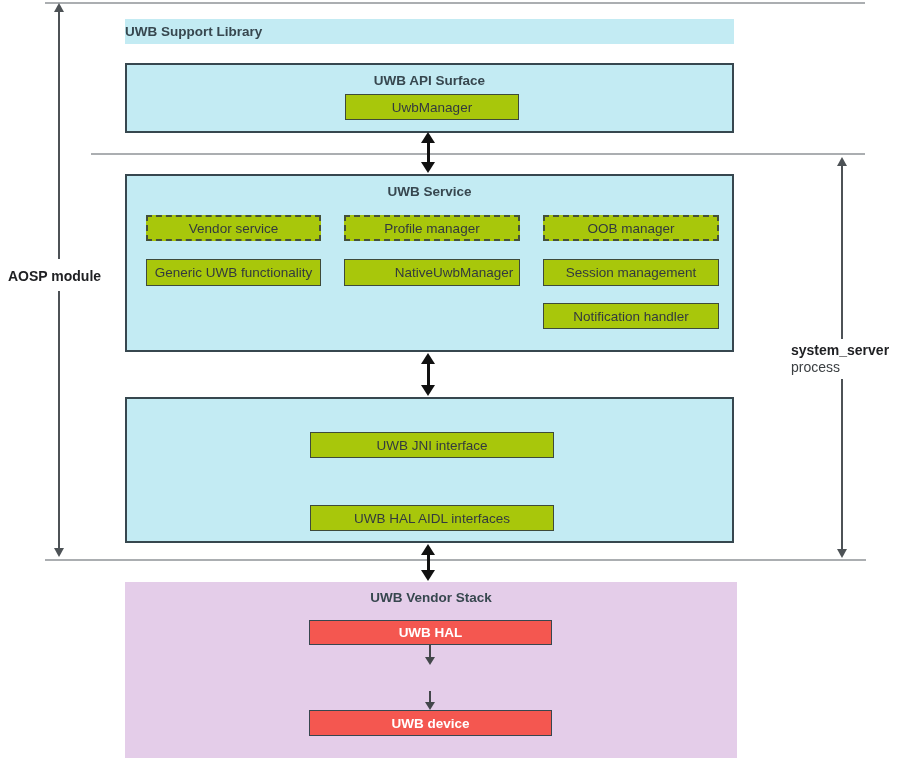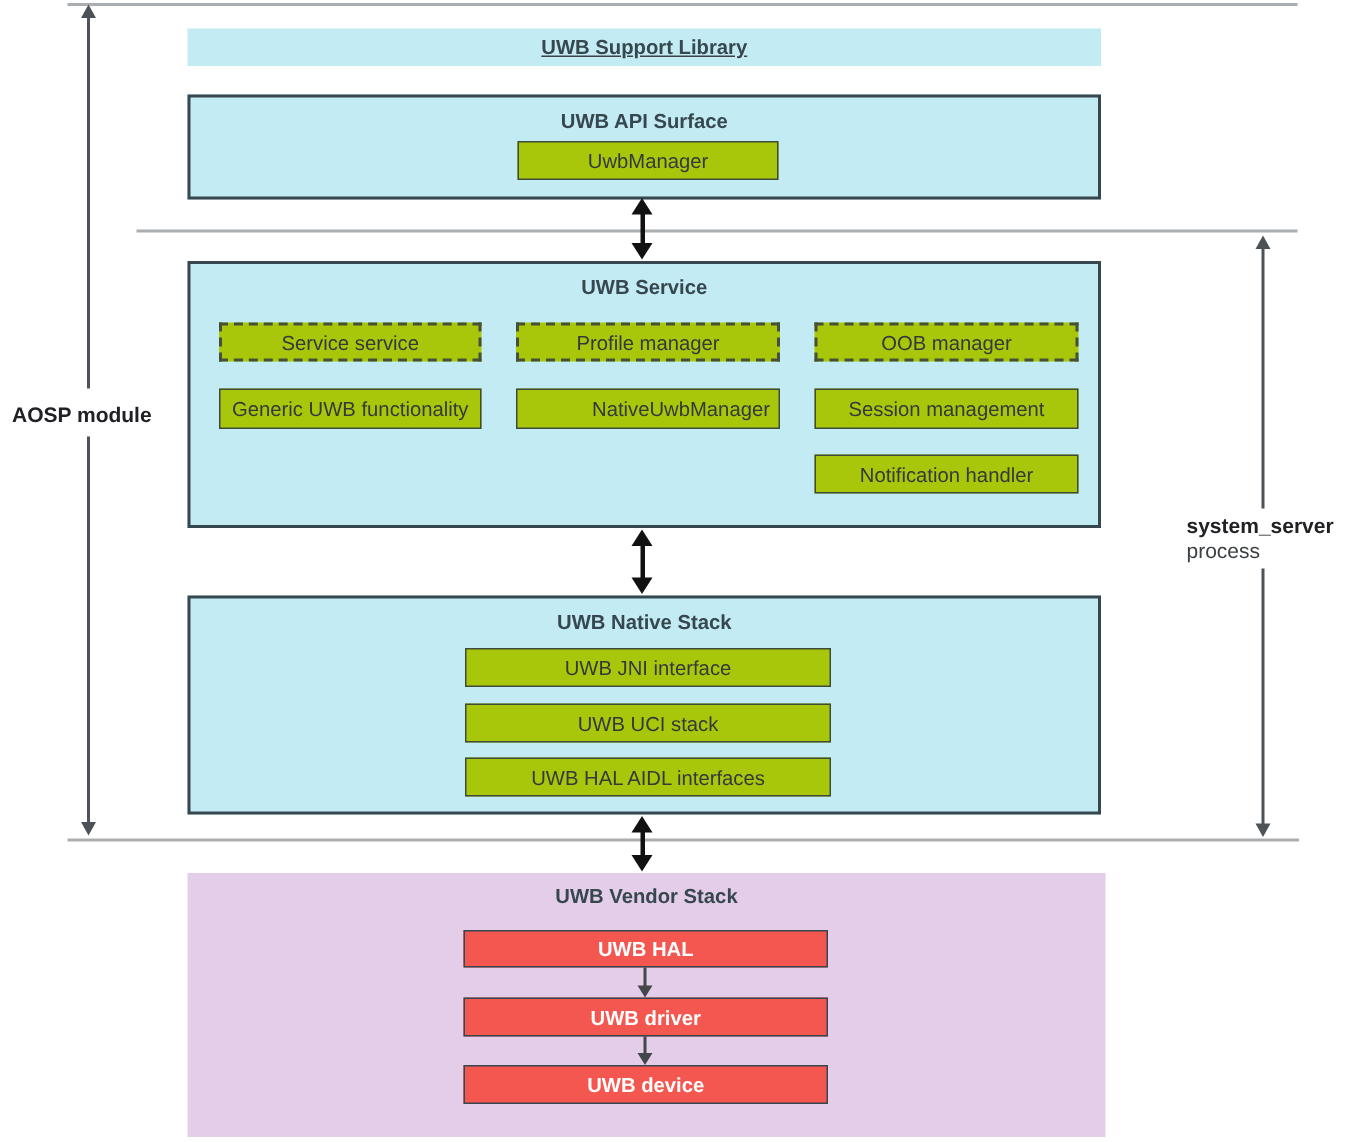--- a/index.html
+++ b/index.html
@@ -17,21 +17,21 @@
   .side-label{position:absolute;background:#ffffff;z-index:2;font-size:14px;line-height:17px;padding:3px 2px;}
   .side-label .b{font-weight:700;color:#202124;}
   
   .darrow{position:absolute;width:14px;z-index:3;}
   .darrow .shaft{position:absolute;left:5.5px;top:8px;bottom:8px;width:3px;background:#111;}
   .darrow .head-up{position:absolute;top:0;left:0;width:0;height:0;
     border-left:7px solid transparent;border-right:7px solid transparent;border-bottom:11px solid #111;}
   .darrow .head-down{position:absolute;bottom:0;left:0;width:0;height:0;
     border-left:7px solid transparent;border-right:7px solid transparent;border-top:11px solid #111;}
   
-  .bar{position:absolute;display:flex;align-items:center;justify-content:center;z-index:2;text-decoration:underline;}
+  .bar{position:absolute;display:flex;align-items:center;justify-content:flex-start;z-index:2;}
   .layer{position:absolute;z-index:2;box-sizing:border-box;}
   .cyan{background:#c3ebf3;}
   .purple{background:#e4cde9;}
   .bordered{border:2px solid #37474f;}
   .layer-title{position:absolute;top:8px;left:0;right:0;text-align:center;
     font-weight:700;font-size:13.5px;color:#37474f;}
   .bar-title{font-weight:700;font-size:13.5px;color:#37474f;}
   
   .chip{position:absolute;box-sizing:border-box;display:flex;align-items:center;justify-content:center;
     font-size:13.5px;color:#333a3e;background:#a8c70b;border:1.5px solid #3e4a3a;z-index:3;}
@@ -81,21 +81,21 @@
 
   <div class="darrow" style="left:421px;top:132px;height:41px;">
     <div class="head-up"></div>
       <div class="shaft"></div>
       <div class="head-down"></div>
   </div>
 
   <div class="layer cyan bordered" style="left:125px;top:174px;width:609px;height:178px;">
     <div class="layer-title">UWB Service</div>
     <div class="chip dashed" style="left:19px;top:39px;width:175px;height:26px;">
-      <span>Service service</span>
+      <span>Vendor service</span>
     </div>
     <div class="chip dashed" style="left:217px;top:39px;width:176px;height:26px;">
       <span>Profile manager</span>
     </div>
     <div class="chip dashed" style="left:416px;top:39px;width:176px;height:26px;">
       <span>OOB manager</span>
     </div>
     <div class="chip" style="left:19px;top:83px;width:175px;height:27px;">
       <span>Generic UWB functionality</span>
     </div>
@@ -110,48 +110,41 @@
     </div>
   </div>
 
   <div class="darrow" style="left:421px;top:353px;height:43px;">
     <div class="head-up"></div>
       <div class="shaft"></div>
       <div class="head-down"></div>
   </div>
 
   <div class="layer cyan bordered" style="left:125px;top:397px;width:609px;height:146px;">
-    <div class="layer-title">UWB Native Stack</div>
     <div class="chip" style="left:183px;top:33px;width:244px;height:26px;">
       <span>UWB JNI interface</span>
-    </div>
-    <div class="chip" style="left:183px;top:70px;width:244px;height:26px;">
-      <span>UWB UCI stack</span>
     </div>
     <div class="chip" style="left:183px;top:106px;width:244px;height:26px;">
       <span>UWB HAL AIDL interfaces</span>
     </div>
   </div>
 
   <div class="darrow" style="left:421px;top:544px;height:37px;">
     <div class="head-up"></div>
       <div class="shaft"></div>
       <div class="head-down"></div>
   </div>
 
   <div class="layer purple" style="left:125px;top:582px;width:612px;height:176px;padding-left:20px;">
     <div class="layer-title">UWB Vendor Stack</div>
     <div class="chip red" style="left:184px;top:38px;width:243px;height:25px;justify-content:center;">
       <span>UWB HAL</span>
     </div>
     <div class="mini-arrow" style="left:304px;top:63px;height:13px;"></div>
     <div class="mini-head" style="left:300px;top:75px;"></div>
-    <div class="chip red" style="left:184px;top:83px;width:243px;height:26px;">
-      <span>UWB driver</span>
-    </div>
     <div class="mini-arrow" style="left:304px;top:109px;height:12px;"></div>
     <div class="mini-head" style="left:300px;top:120px;"></div>
     <div class="chip red" style="left:184px;top:128px;width:243px;height:26px;">
       <span>UWB device</span>
     </div>
   </div>
 
 </div>
 
 </body></html>

